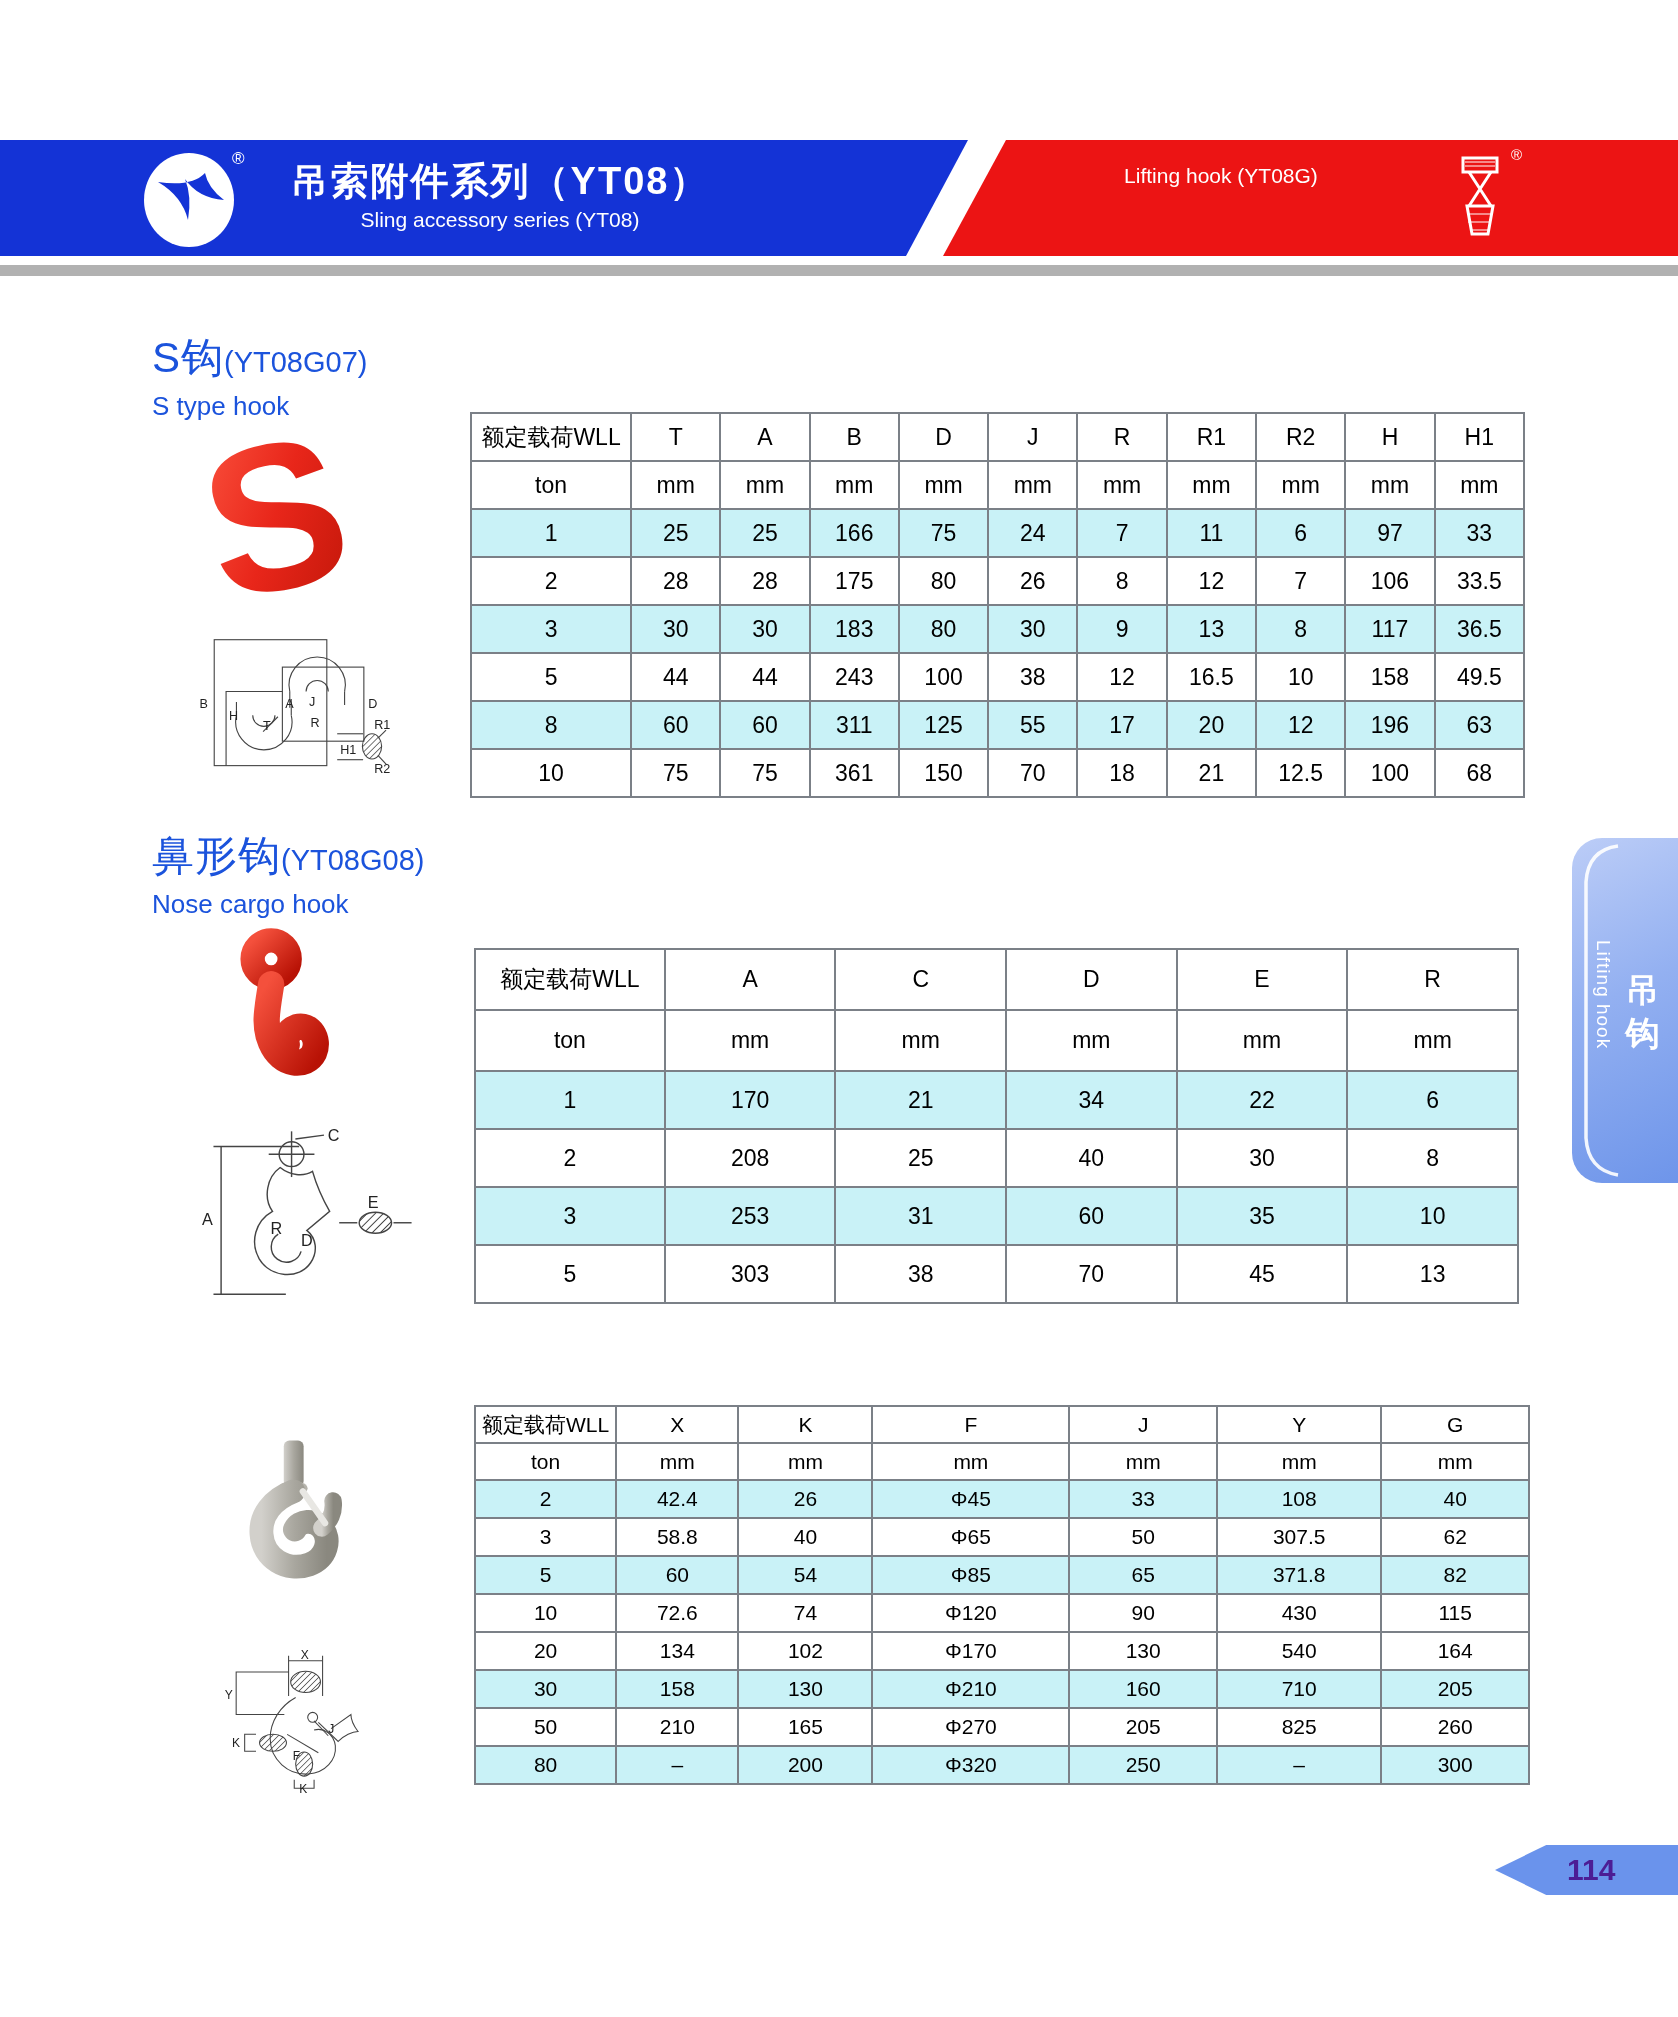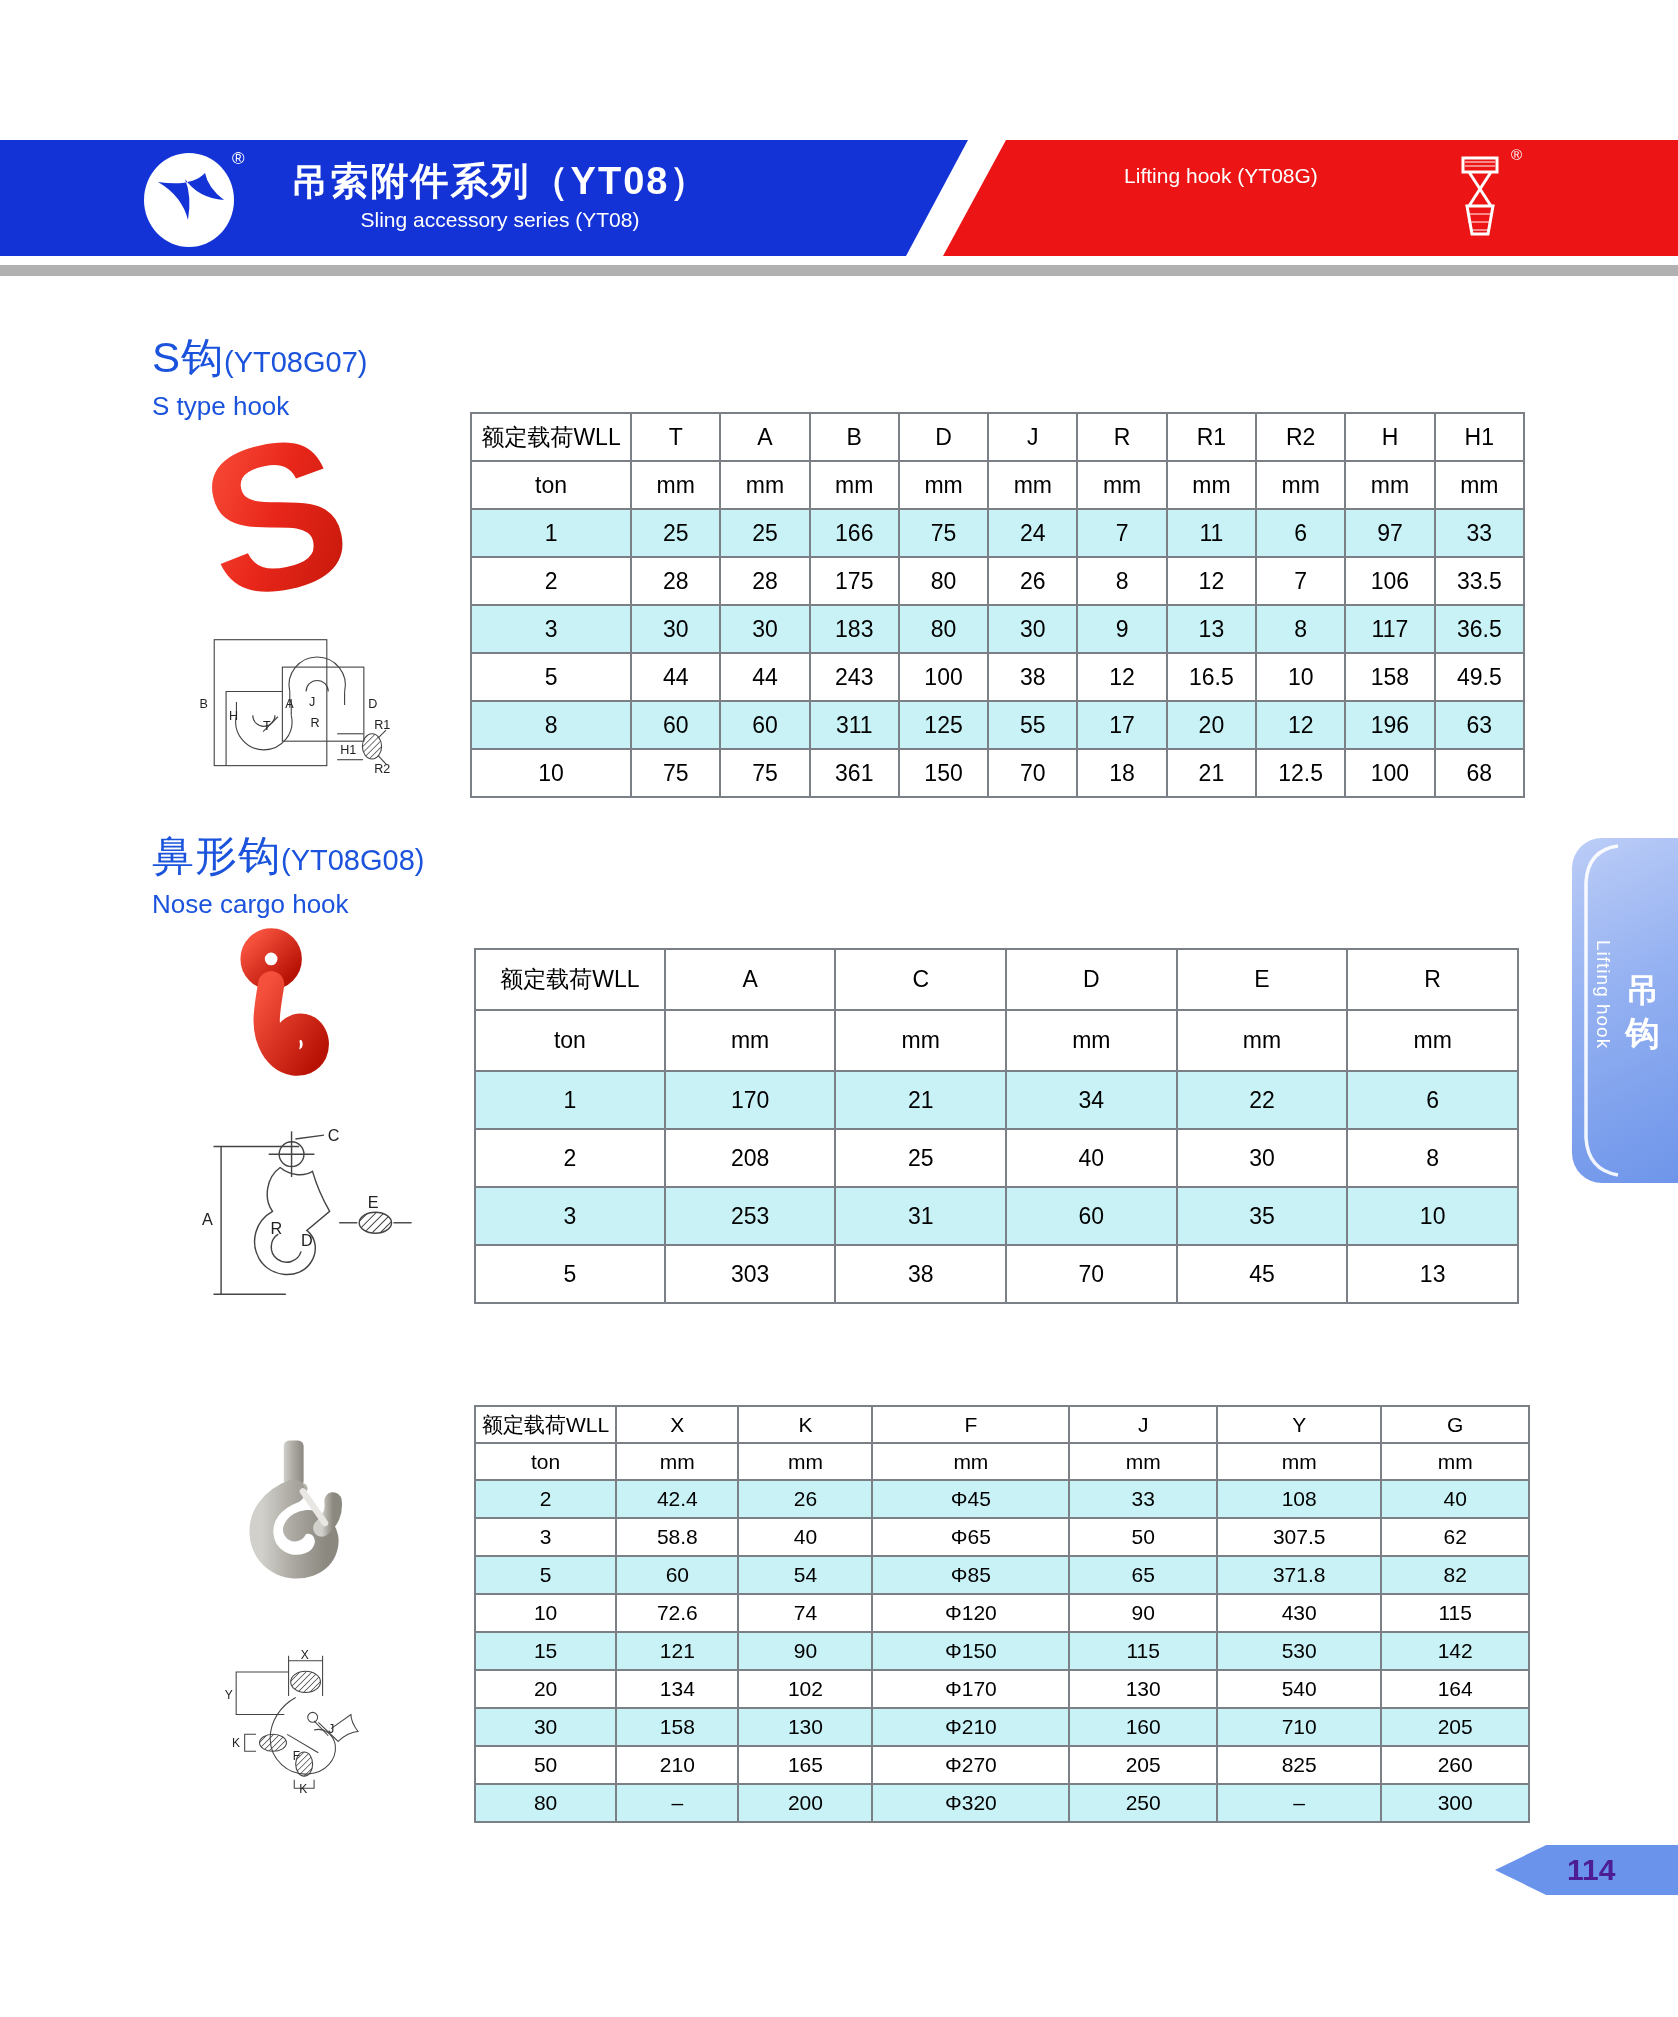--- a/index.html
+++ b/index.html
@@ -476,29 +476,20 @@
         </tr>
         <tr>
           <td>10</td>
           <td>72.6</td>
           <td>74</td>
           <td>Φ120</td>
           <td>90</td>
           <td>430</td>
           <td>115</td>
         </tr>
-        <tr class="cy">
-          <td>15</td>
-          <td>121</td>
-          <td>90</td>
-          <td>Φ150</td>
-          <td>115</td>
-          <td>530</td>
-          <td>142</td>
-        </tr>
         <tr>
           <td>20</td>
           <td>134</td>
           <td>102</td>
           <td>Φ170</td>
           <td>130</td>
           <td>540</td>
           <td>164</td>
         </tr>
         <tr class="cy">

